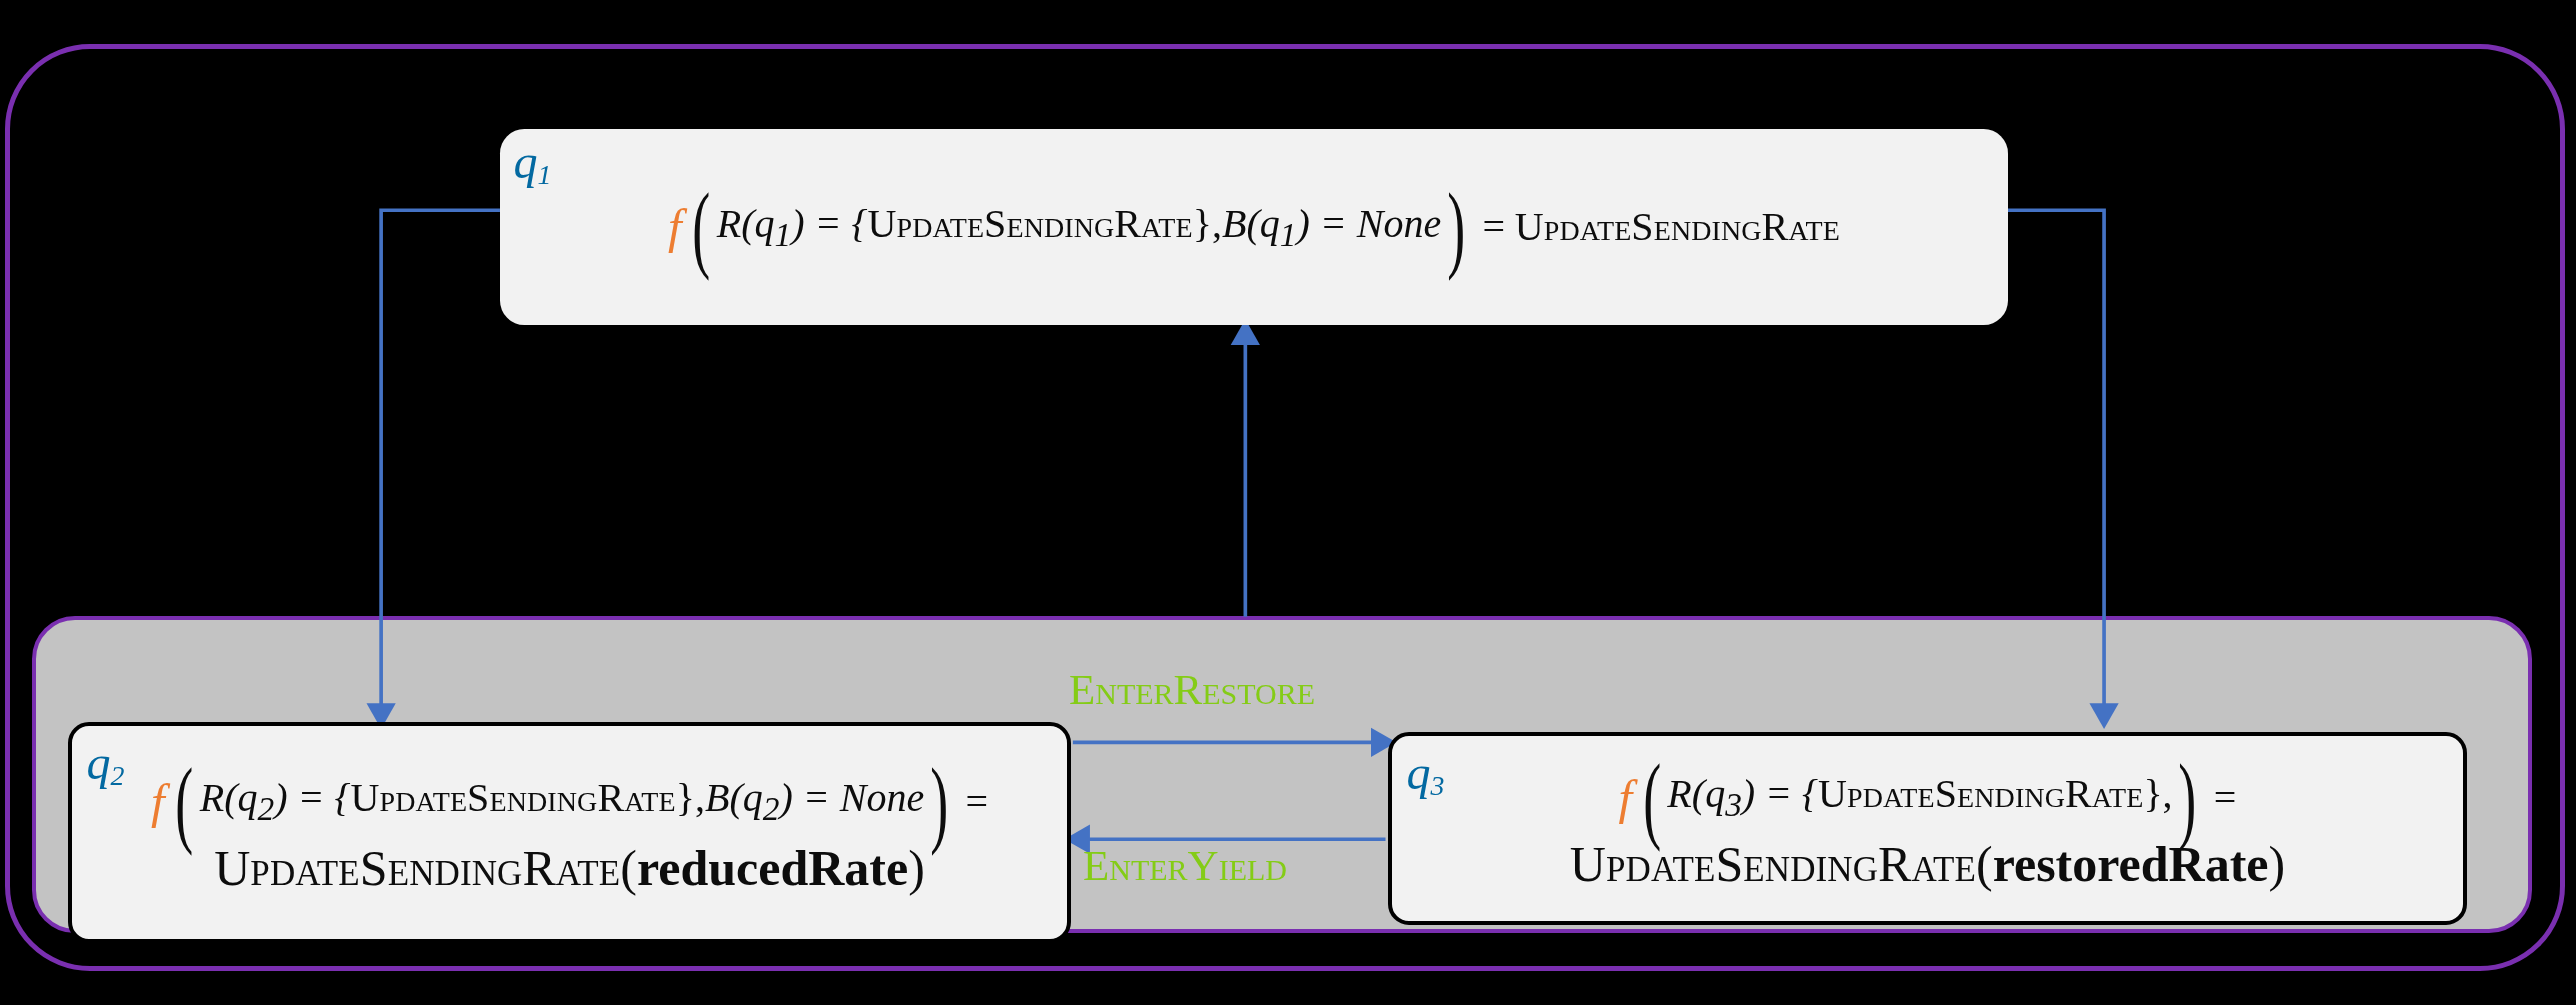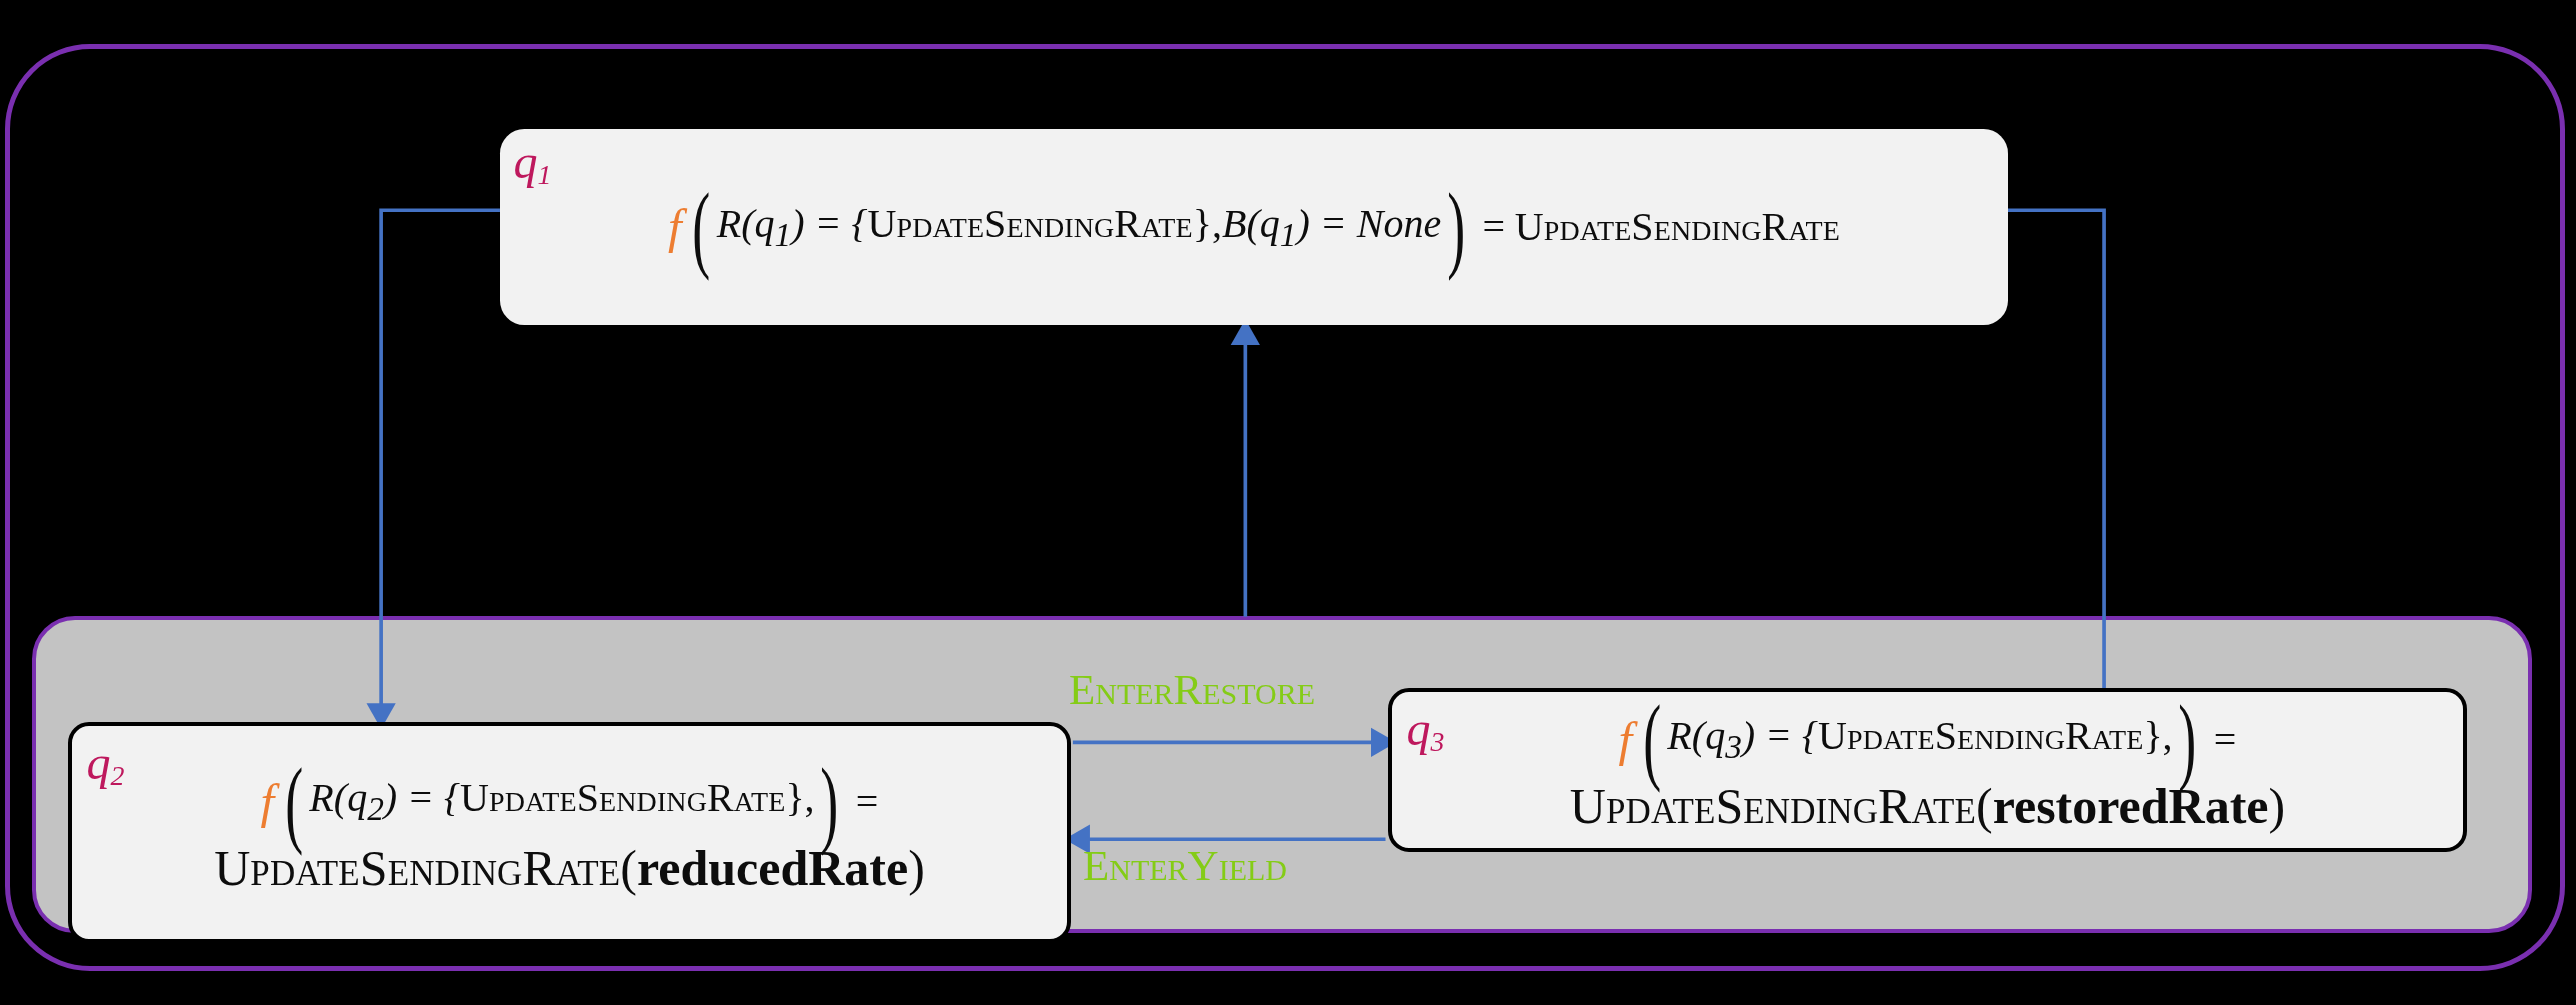--- a/index.html
+++ b/index.html
@@ -62,34 +62,34 @@
   #state-q2 {
     left: 68px;
     top: 722px;
     width: 1003px;
     height: 221px;
     border-radius: 21px;
     border: 4.3px solid #000000;
   }
   #state-q3 {
     left: 1388px;
-    top: 688px;
+    top: 732px;
     width: 1079px;
-    height: 164px;
+    height: 193px;
     border-radius: 21px;
     border: 4.3px solid #000000;
   }
 
   
   .state-id {
     position: absolute;
     font-style: italic;
     font-size: 48px;
     line-height: 1;
-    color: #be185d;
+    color: #0369a1;
     white-space: nowrap;
   }
   #state-q1 .state-id { left: 13.4px;  top: 8.5px; }
   #state-q2 .state-id { left: 14.6px;  top: 13.4px; }
   #state-q3 .state-id { left: 14.6px;  top: 13.4px; }
   .state-id sub {
     font-size: 0.58em;
     vertical-align: -0.22em;
   }
 
@@ -230,20 +230,21 @@
 
 <div class="state-box" id="state-q2">
   <span class="state-id"><span>q</span><sub>2</sub></span>
 
   <div class="formula">
     <div class="formula-row">
       <span class="fn-f">f</span>
       <span class="paren paren-l">(</span>
       <span class="paren-stack">
         <span class="paren-line"><span class="italic">R(</span><span class="italic">q</span><sub class="italic">2</sub><span class="italic">) = {</span><span class="sc">UpdateSendingRate</span><span>},</span></span>
+        <span class="paren-line"><span class="italic">B(</span><span class="italic">q</span><sub class="italic">2</sub><span class="italic">) = </span><span class="italic">None</span></span>
       </span>
       <span class="paren paren-r">)</span>
       <span class="eq-trailing">=</span>
     </div>
     <div class="result-line"><span class="sc">UpdateSendingRate</span><span>(</span><span class="bold">reducedRate</span><span>)</span></div>
   </div>
 </div>
 
 <div class="state-box" id="state-q3">
   <span class="state-id"><span>q</span><sub>3</sub></span>

